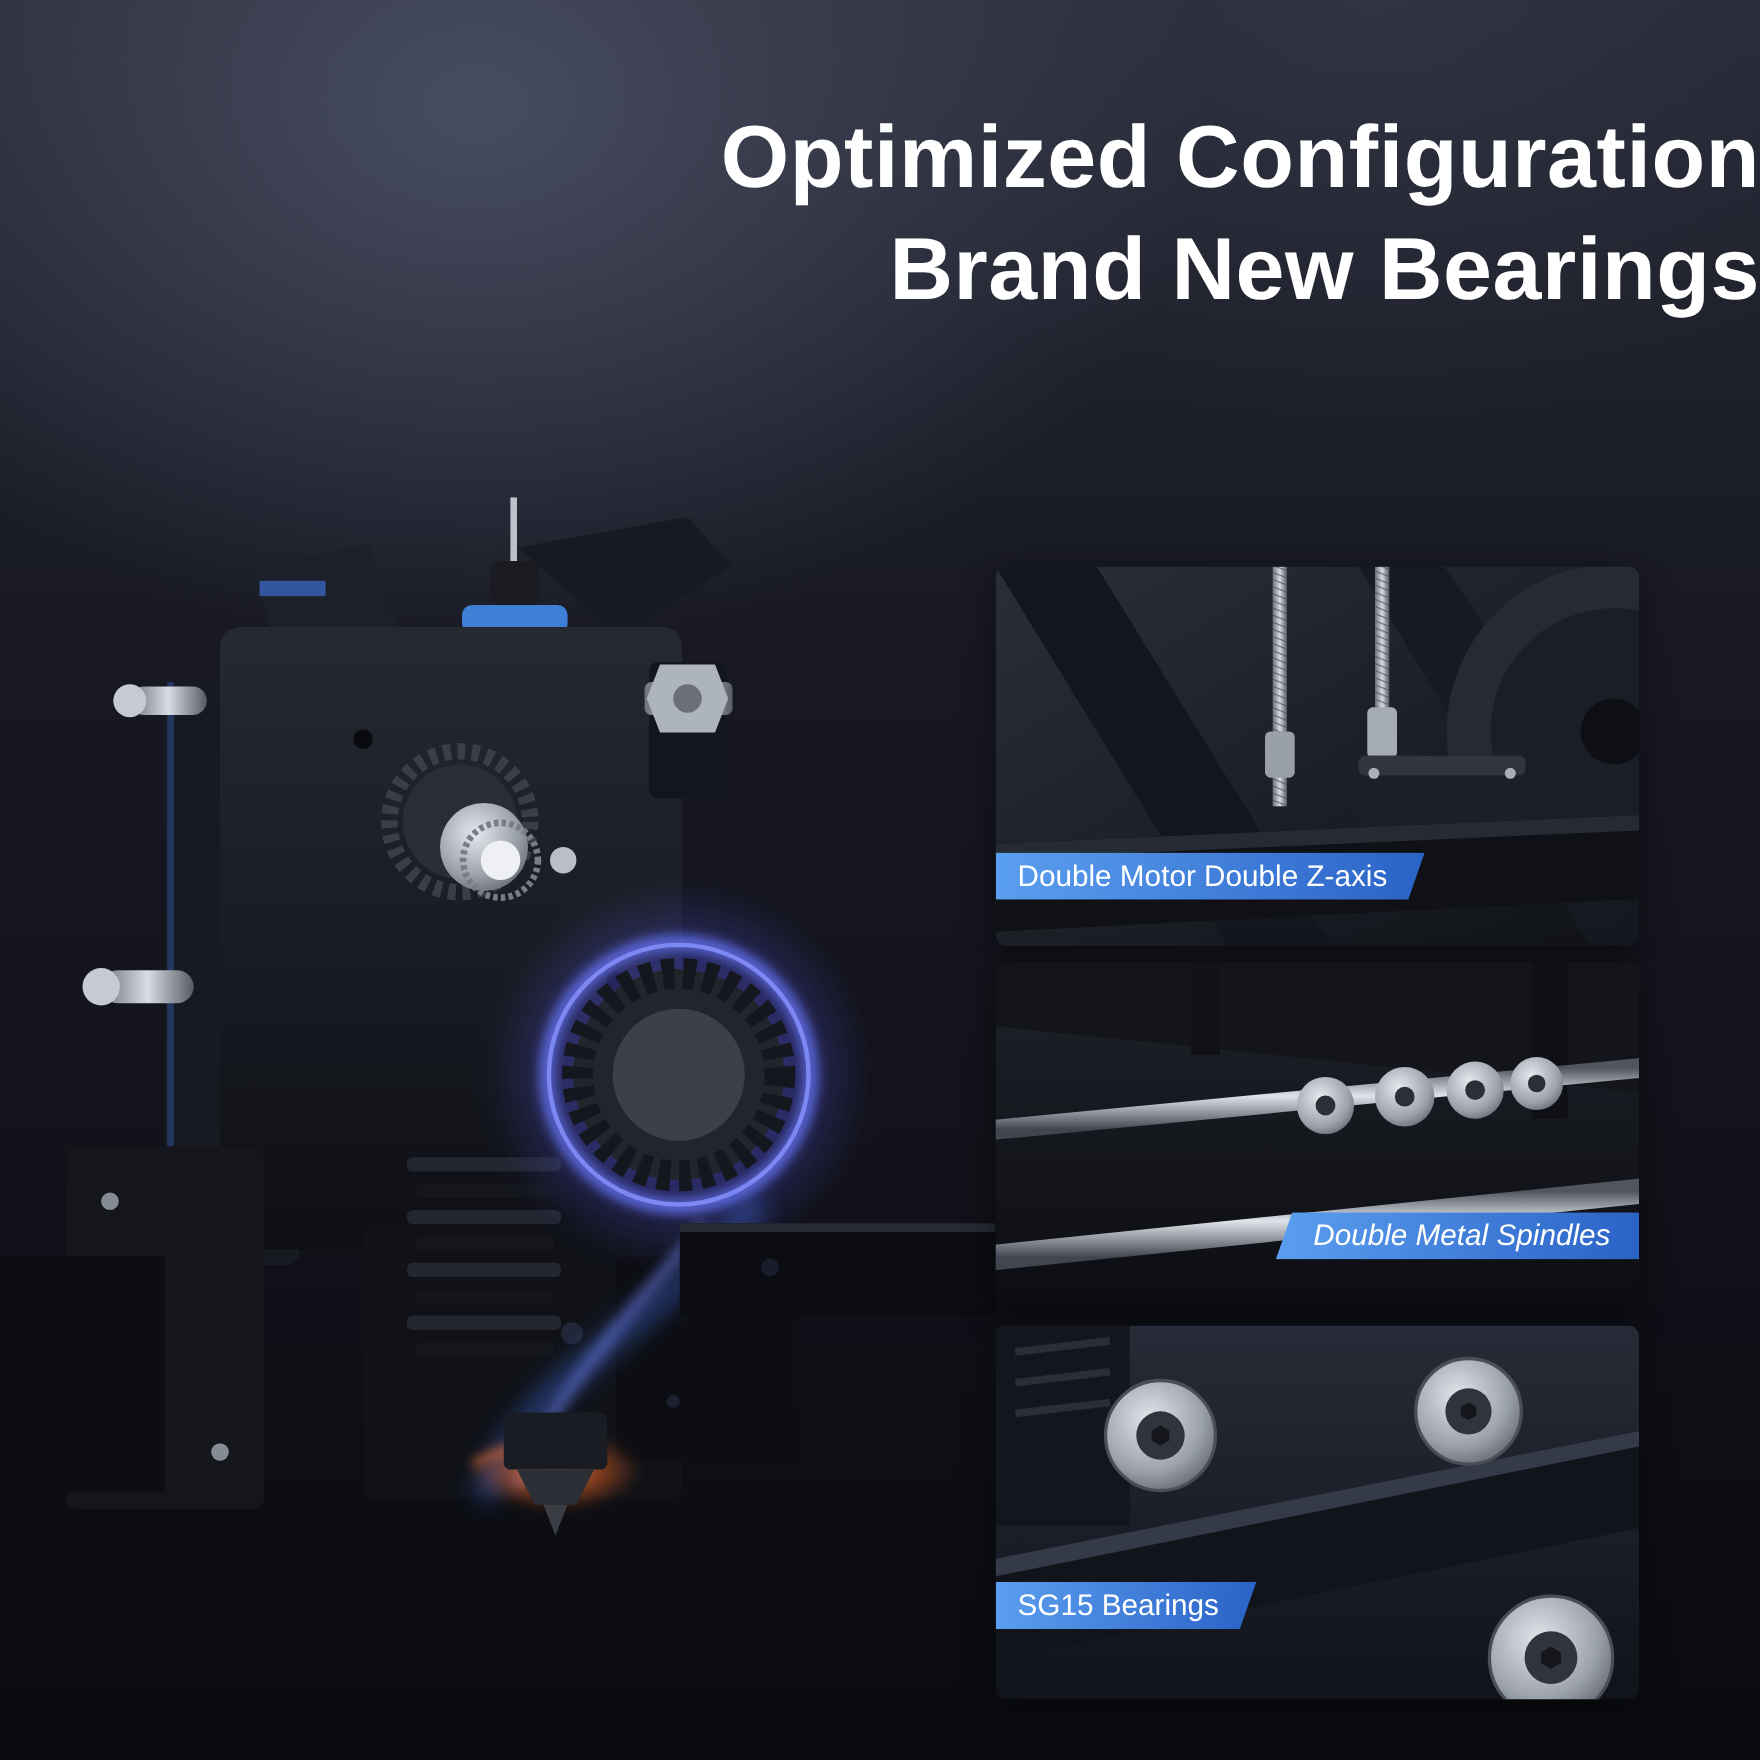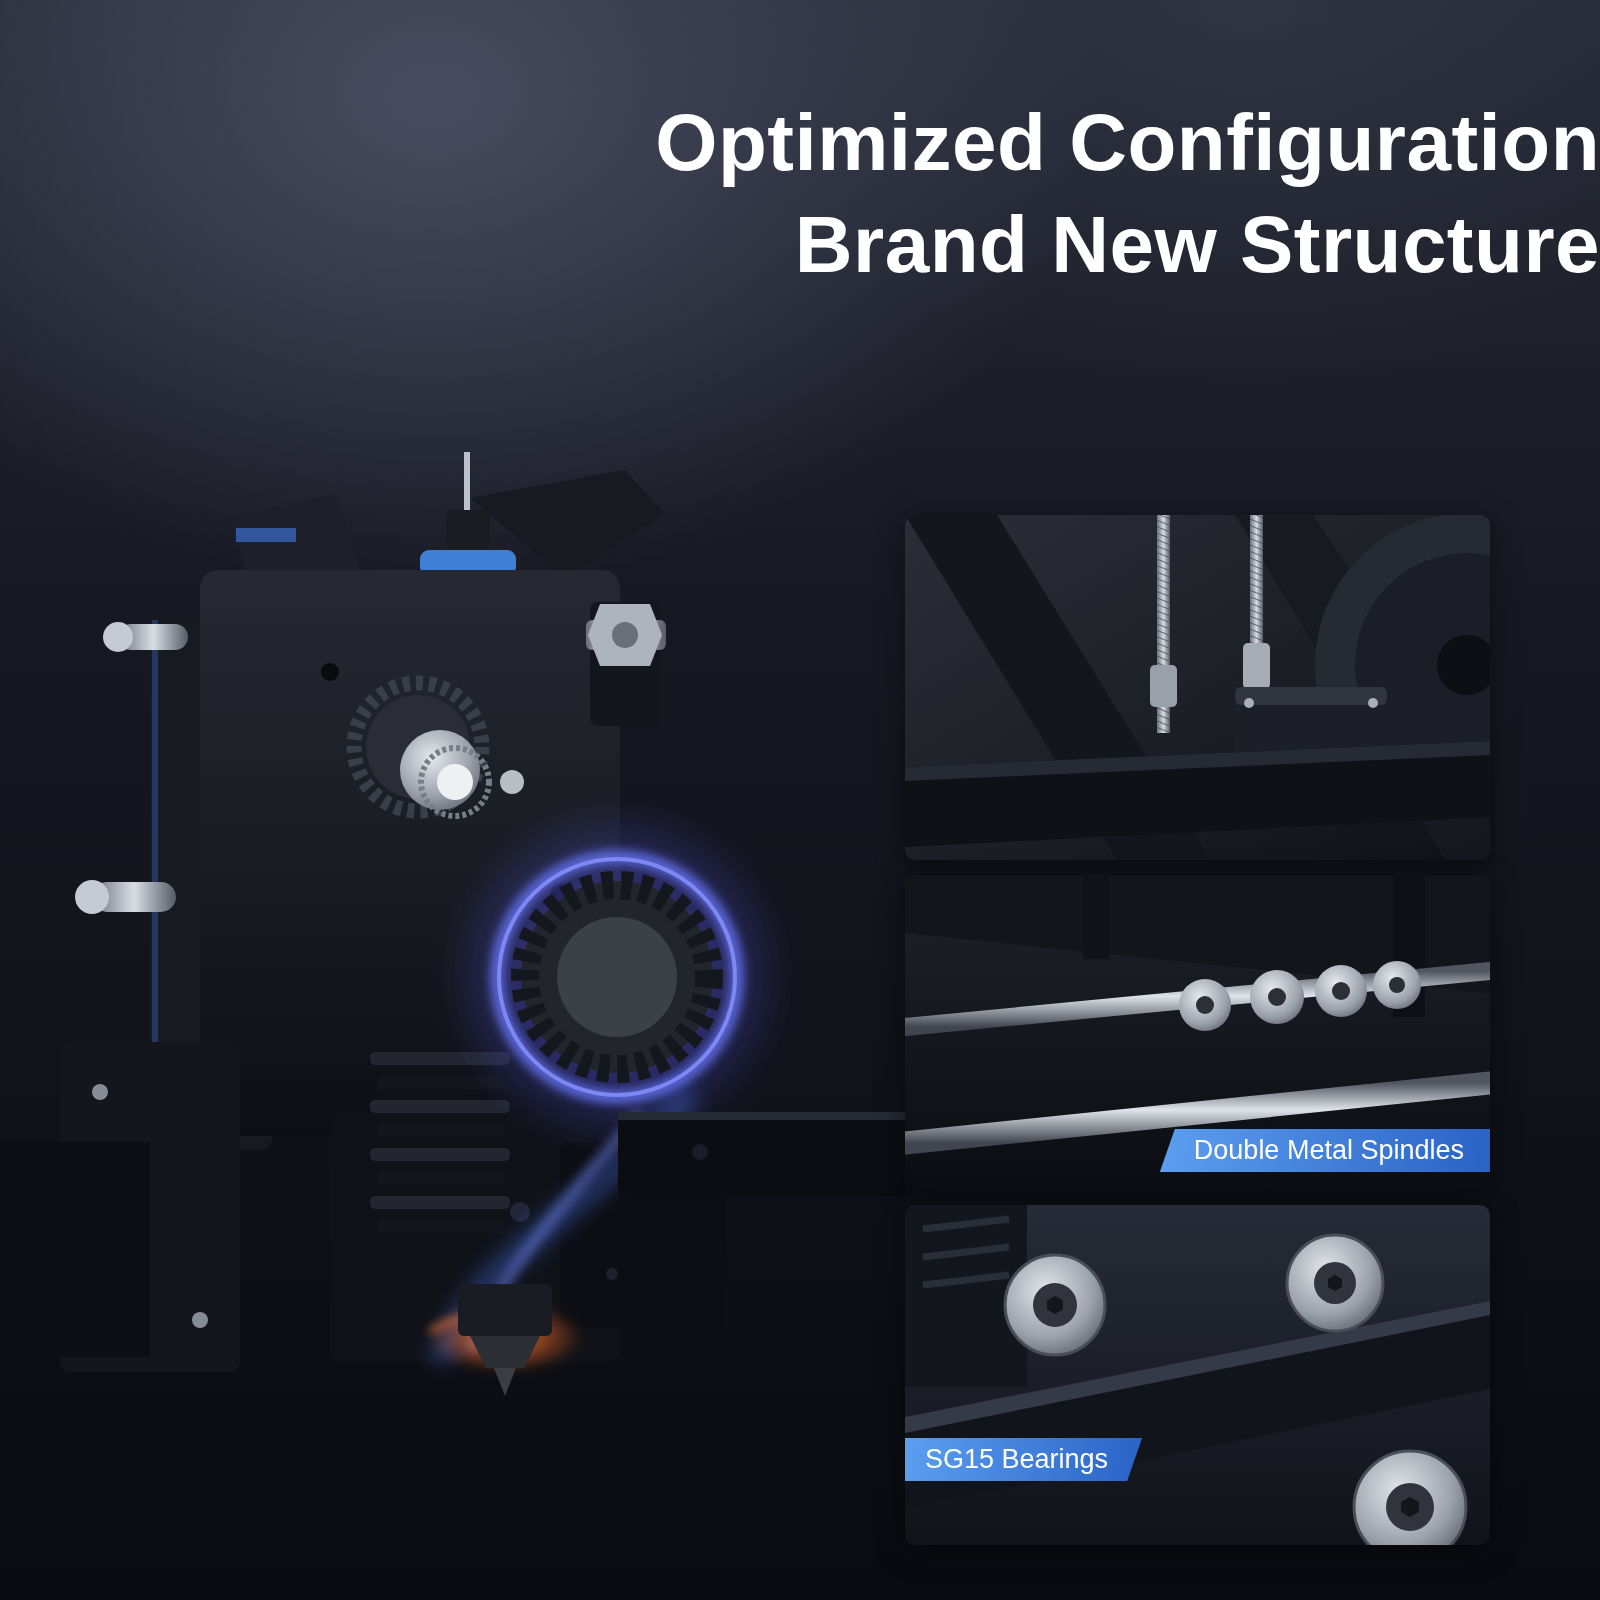--- a/index.html
+++ b/index.html
@@ -20,31 +20,31 @@
   .panel svg{display:block;width:100%;height:100%;}
   .panel-1{top:0;height:345px;}
   .panel-2{top:360px;height:315px;}
   .panel-3{top:690px;height:340px;}
   .ribbon{position:absolute;height:43px;display:flex;align-items:center;
     padding:0 26px 0 20px;color:#ffffff;font-size:27px;font-weight:400;white-space:nowrap;
     background:linear-gradient(96deg,#5b9ff0 0%,#2a62c6 100%);}
   .ribbon-left{left:0;clip-path:polygon(0 0,100% 0,calc(100% - 15px) 100%,0 100%);padding-right:34px;}
   .ribbon-right{right:0;clip-path:polygon(15px 0,100% 0,100% 100%,0 100%);padding-left:34px;}
   .r1{bottom:42px;}
-  .r2{bottom:18px;}
+  .r2{bottom:45px;font-style:italic;}
   .r3{bottom:64px;}
 </style>
 </head>
 <body>
 
 <div class="page">
 
   <div class="header">
     <h1 class="title"><span>Optimized Configuration</span><br>
-    <span>Brand New Structure</span></h1>
+    <span>Brand New Bearings</span></h1>
   </div>
 
   <div class="hero">
     <svg viewBox="0 0 905 1148" xmlns="http://www.w3.org/2000/svg">
       <defs>
         <linearGradient id="hBody" x1="0" y1="0" x2="0" y2="1">
           <stop offset="0" stop-color="#262932"></stop>
             <stop offset="1" stop-color="#0e0f15"></stop>
         </linearGradient>
         <linearGradient id="hMetal" x1="0" y1="0" x2="1" y2="0">
@@ -214,20 +214,21 @@
           <rect x="330" y="172" width="152" height="116" rx="9" fill="#1c1f27"></rect>
           <rect x="330" y="172" width="152" height="18" rx="6" fill="#31353f"></rect>
           <circle cx="344" cy="188" r="5" fill="#aab0ba"></circle>
           <circle cx="468" cy="188" r="5" fill="#aab0ba"></circle>
         </g>
         <g>
           <polygon points="0,252 585,226 585,302 0,332" fill="#0f1117"></polygon>
           <polygon points="0,252 585,226 585,240 0,266" fill="#262a34"></polygon>
         </g>
       </svg>
+      <figcaption class="ribbon ribbon-left r1">Double Motor Double Z-axis</figcaption>
     </figure>
 
     <figure class="panel panel-2">
       <svg viewBox="0 0 585 315" xmlns="http://www.w3.org/2000/svg">
         <defs>
           <linearGradient id="p2bg" x1="0" y1="0" x2="0" y2="1">
             <stop offset="0" stop-color="#1f222a"></stop>
               <stop offset="1" stop-color="#0c0d12"></stop>
           </linearGradient>
           <linearGradient id="p2rod" x1="0" y1="0" x2="0" y2="1">

